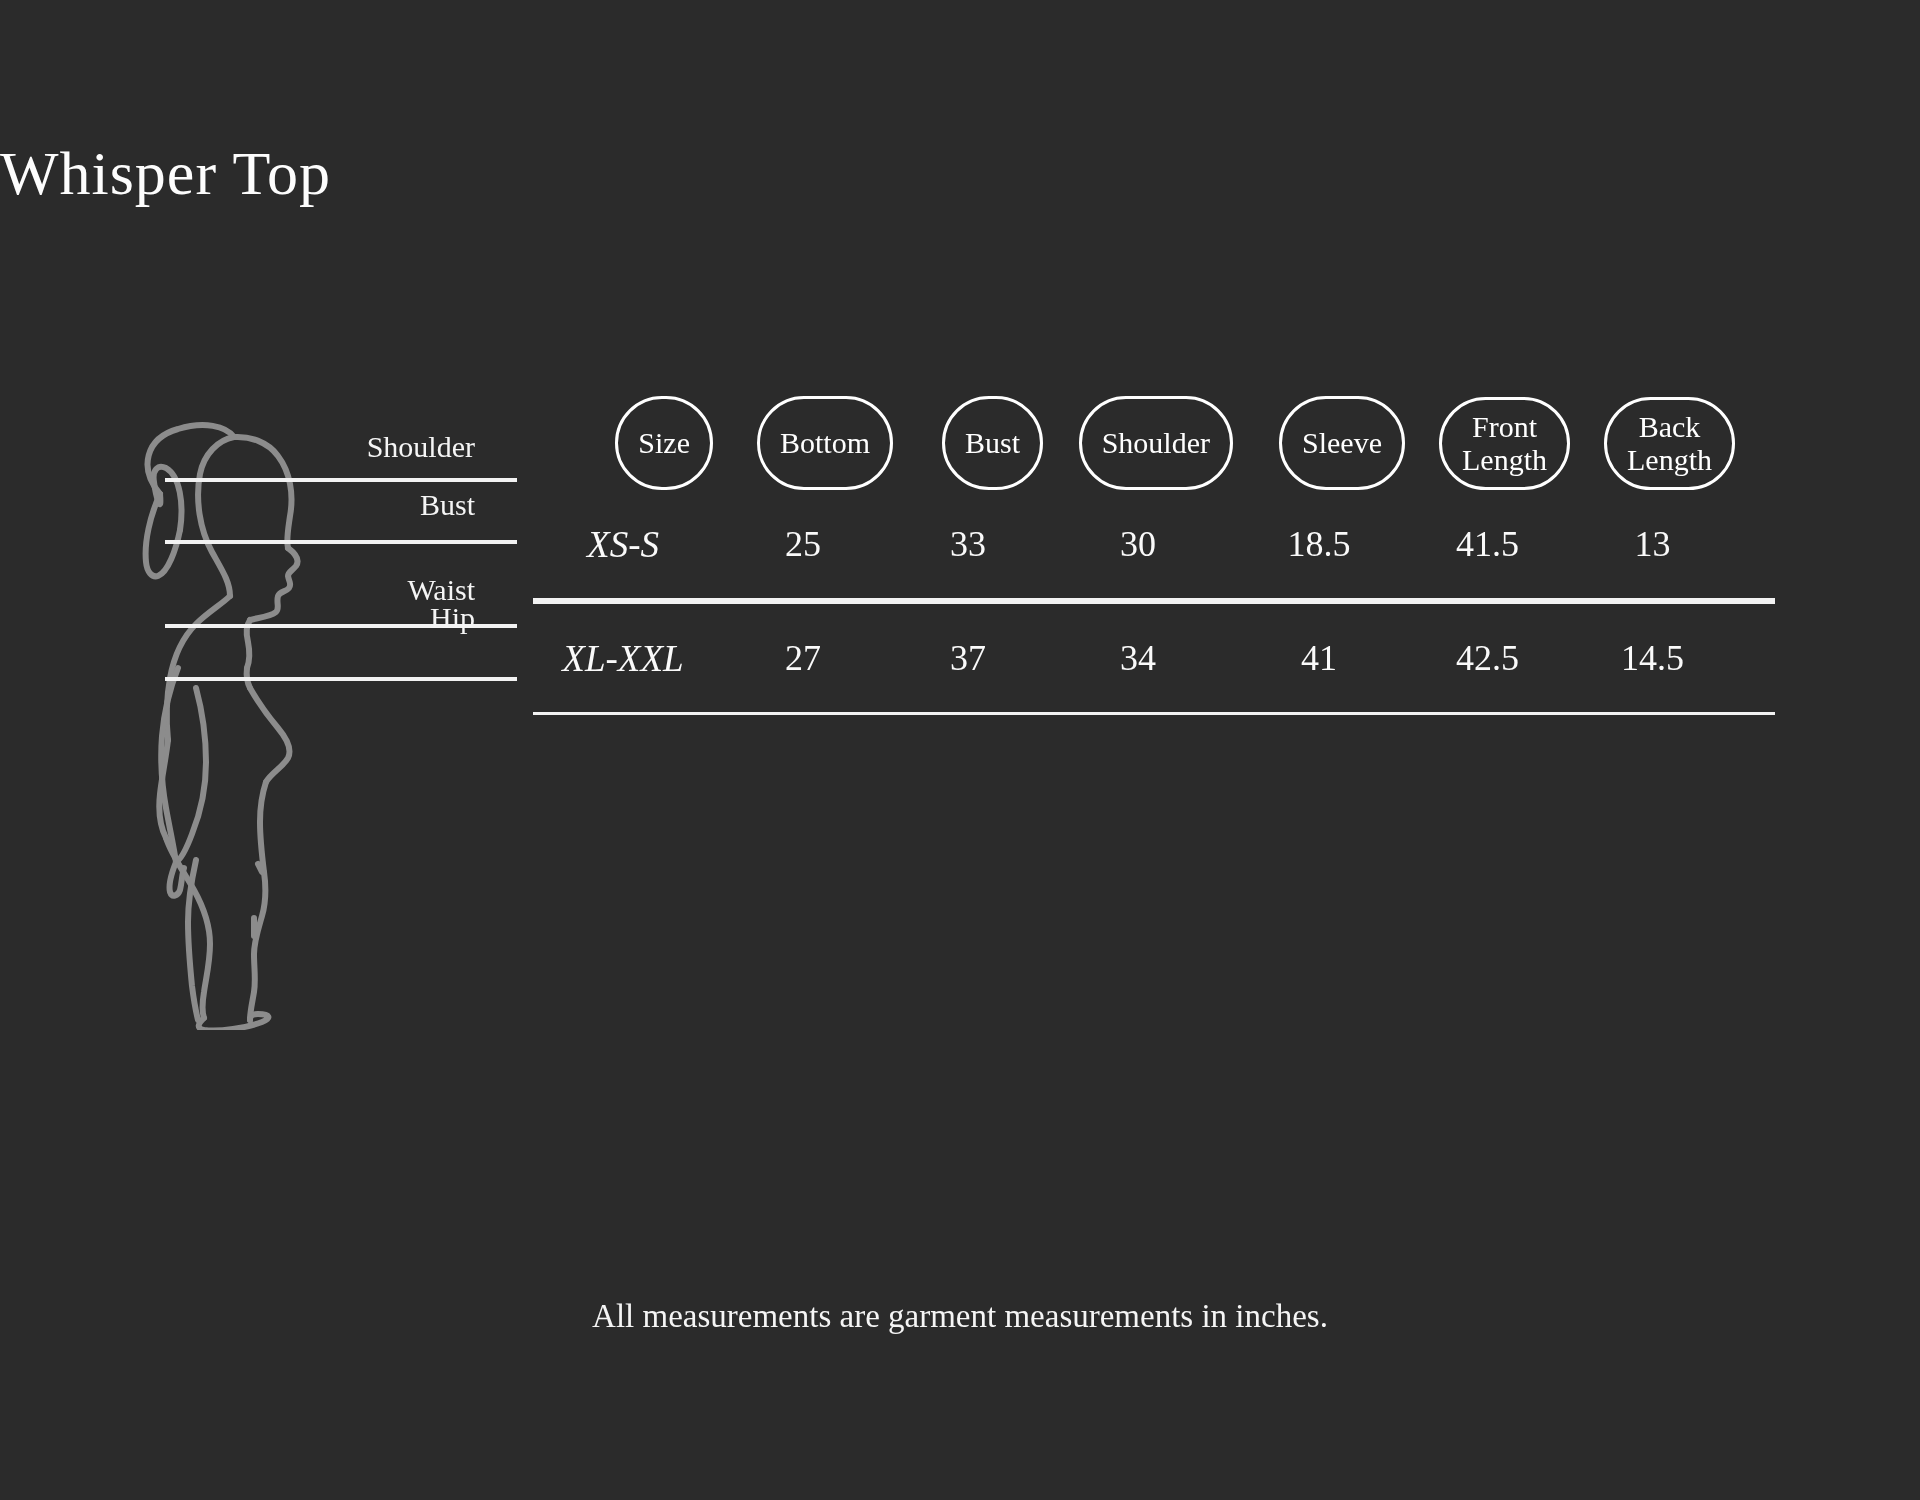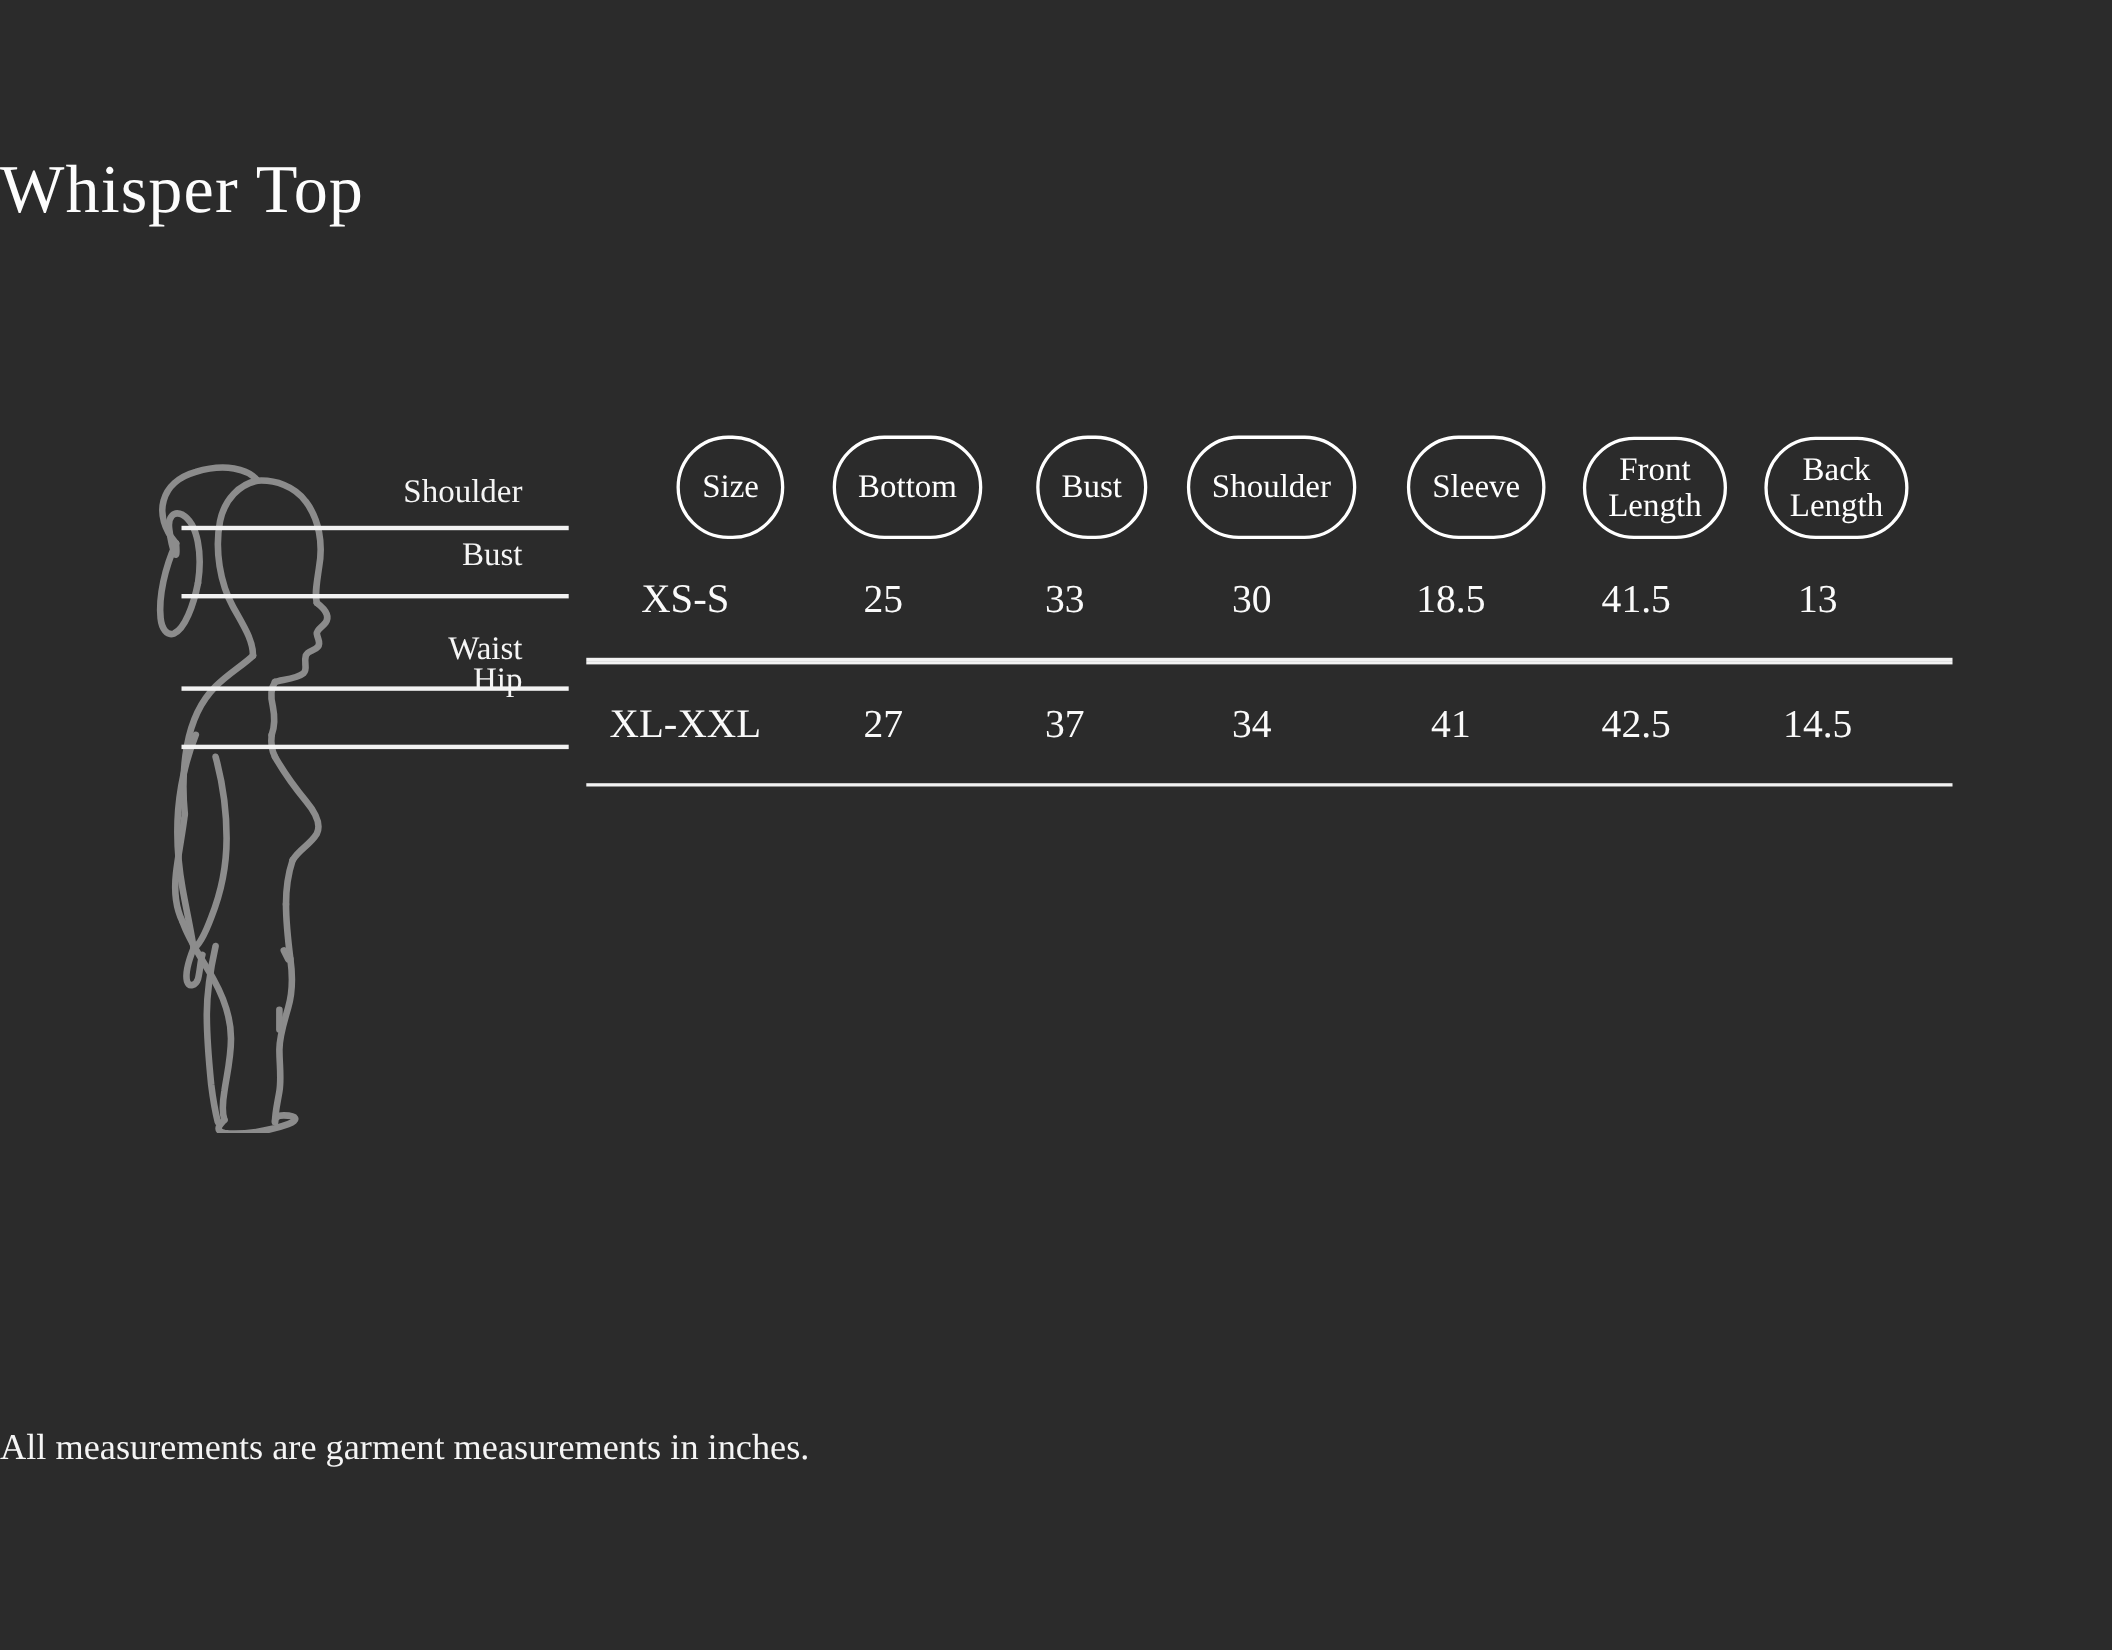--- a/index.html
+++ b/index.html
@@ -100,21 +100,21 @@
     display: flex;
     align-items: center;
     height: 108px;
   }
   .dcell {
     text-align: center;
     font-size: 36px;
     color: #fafafa;
     line-height: 1;
   }
-  .dcell.size-name { font-size: 37px; }
+  .dcell.size-name { font-size: 37px; font-style: italic; }
 
   .row-sep {
     height: 3px;
     background: #f2f2f2;
     width: 1242px;
   }
 
   
   .c0 { width: 180px; }
   .c1 { width: 180px; }
@@ -123,20 +123,21 @@
   .c4 { width: 172px; }
   .c5 { width: 165px; }
   .c6 { width: 165px; }
 
   
   #footnote {
     position: absolute;
     top: 1300px;
     left: 0;
     width: 1920px;
+    text-align: center;
     font-size: 33px;
     color: #f5f5f5;
     line-height: 1;
   }
 </style>
 </head>
 <body>
 
 <h1 id="page-title">Whisper Top</h1>
 

